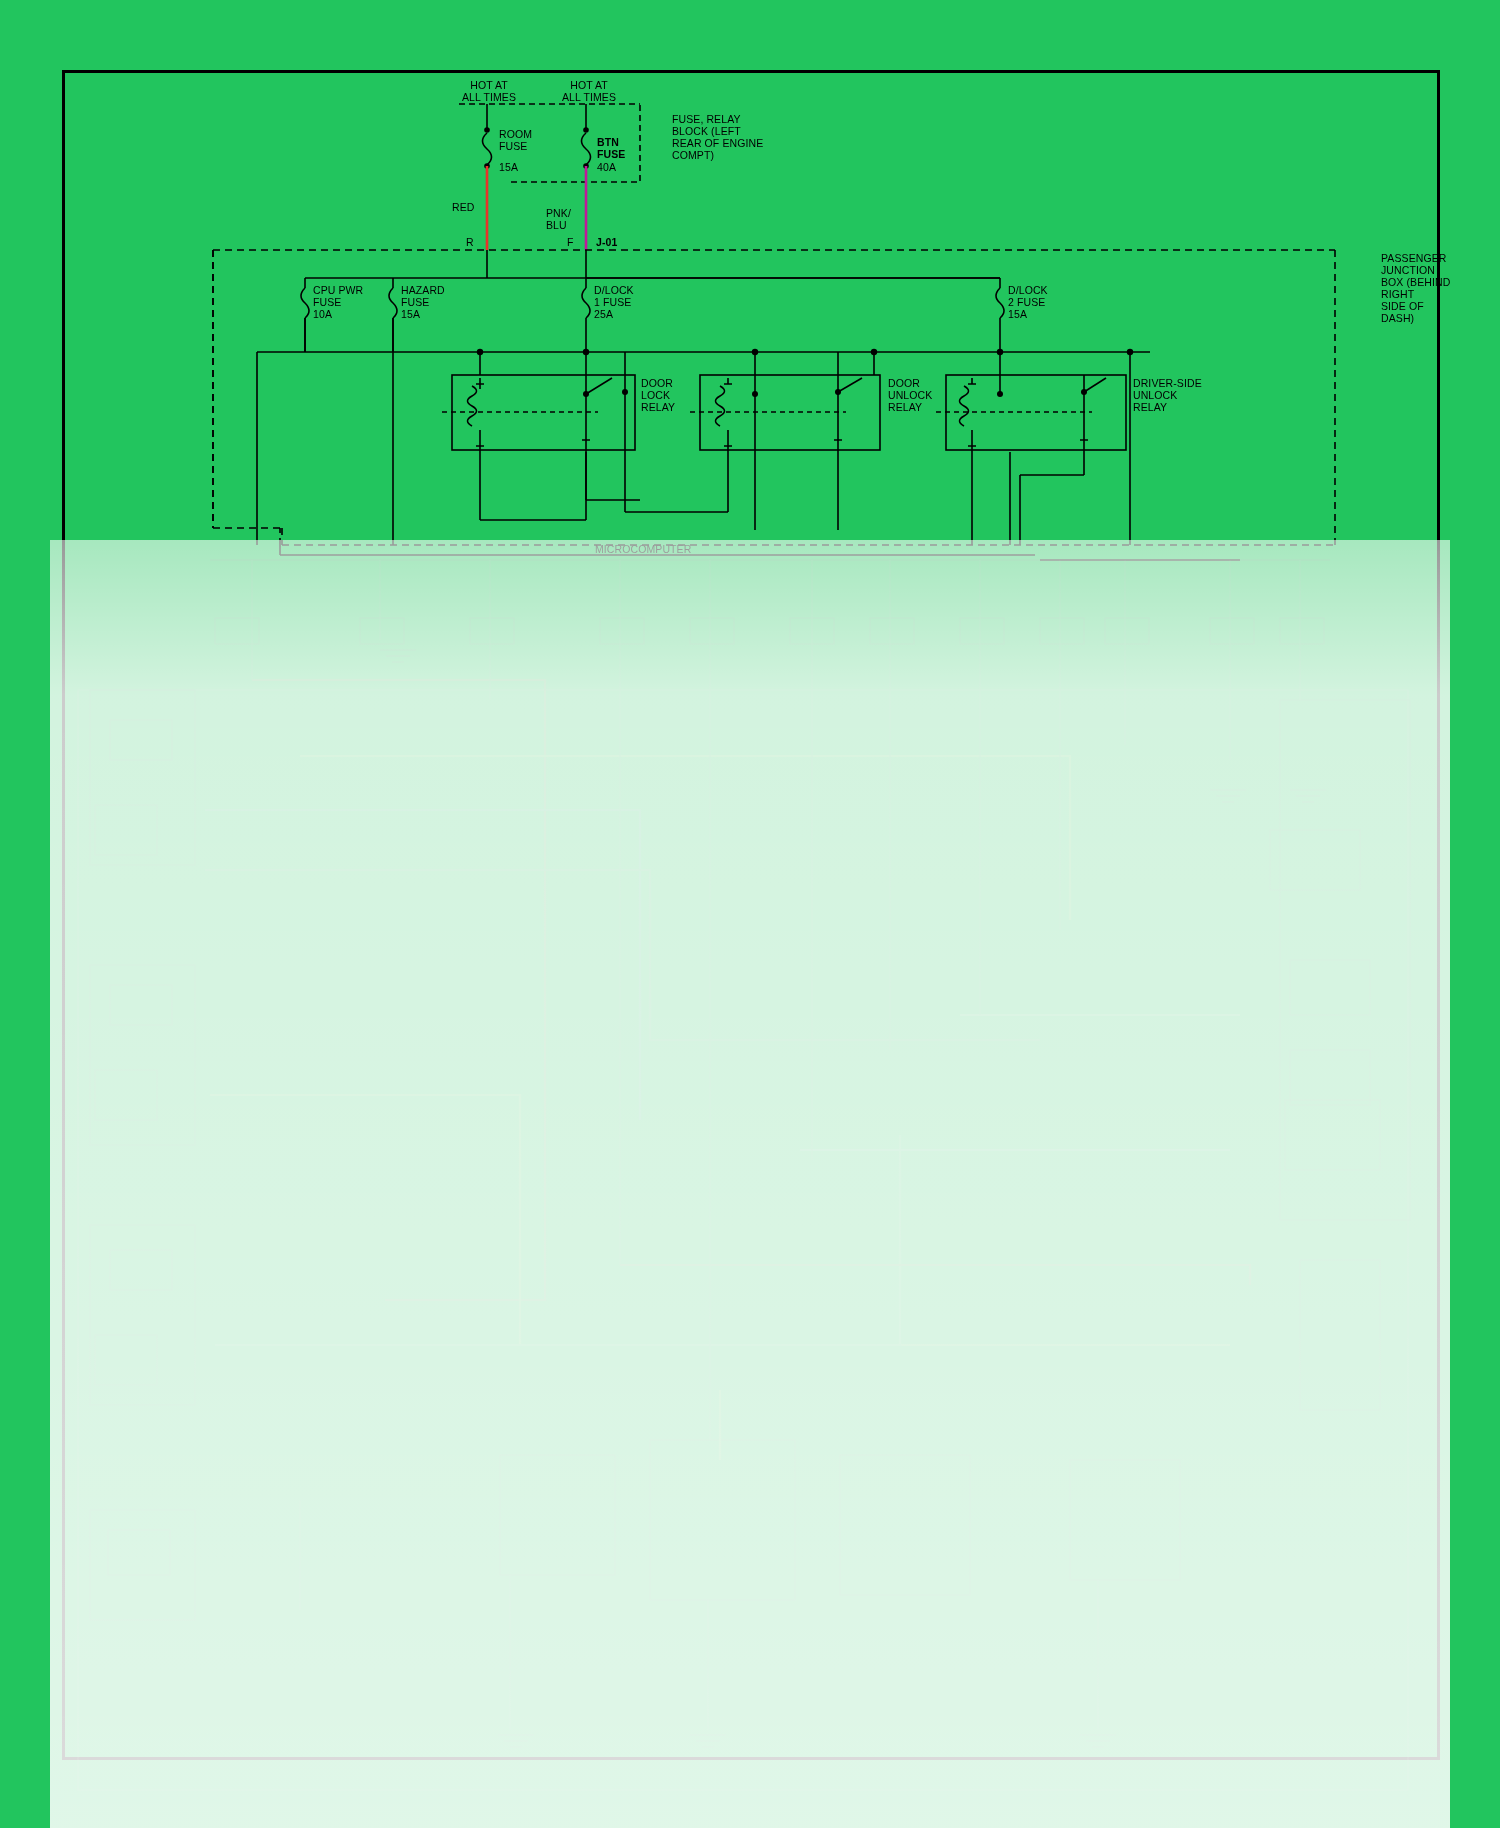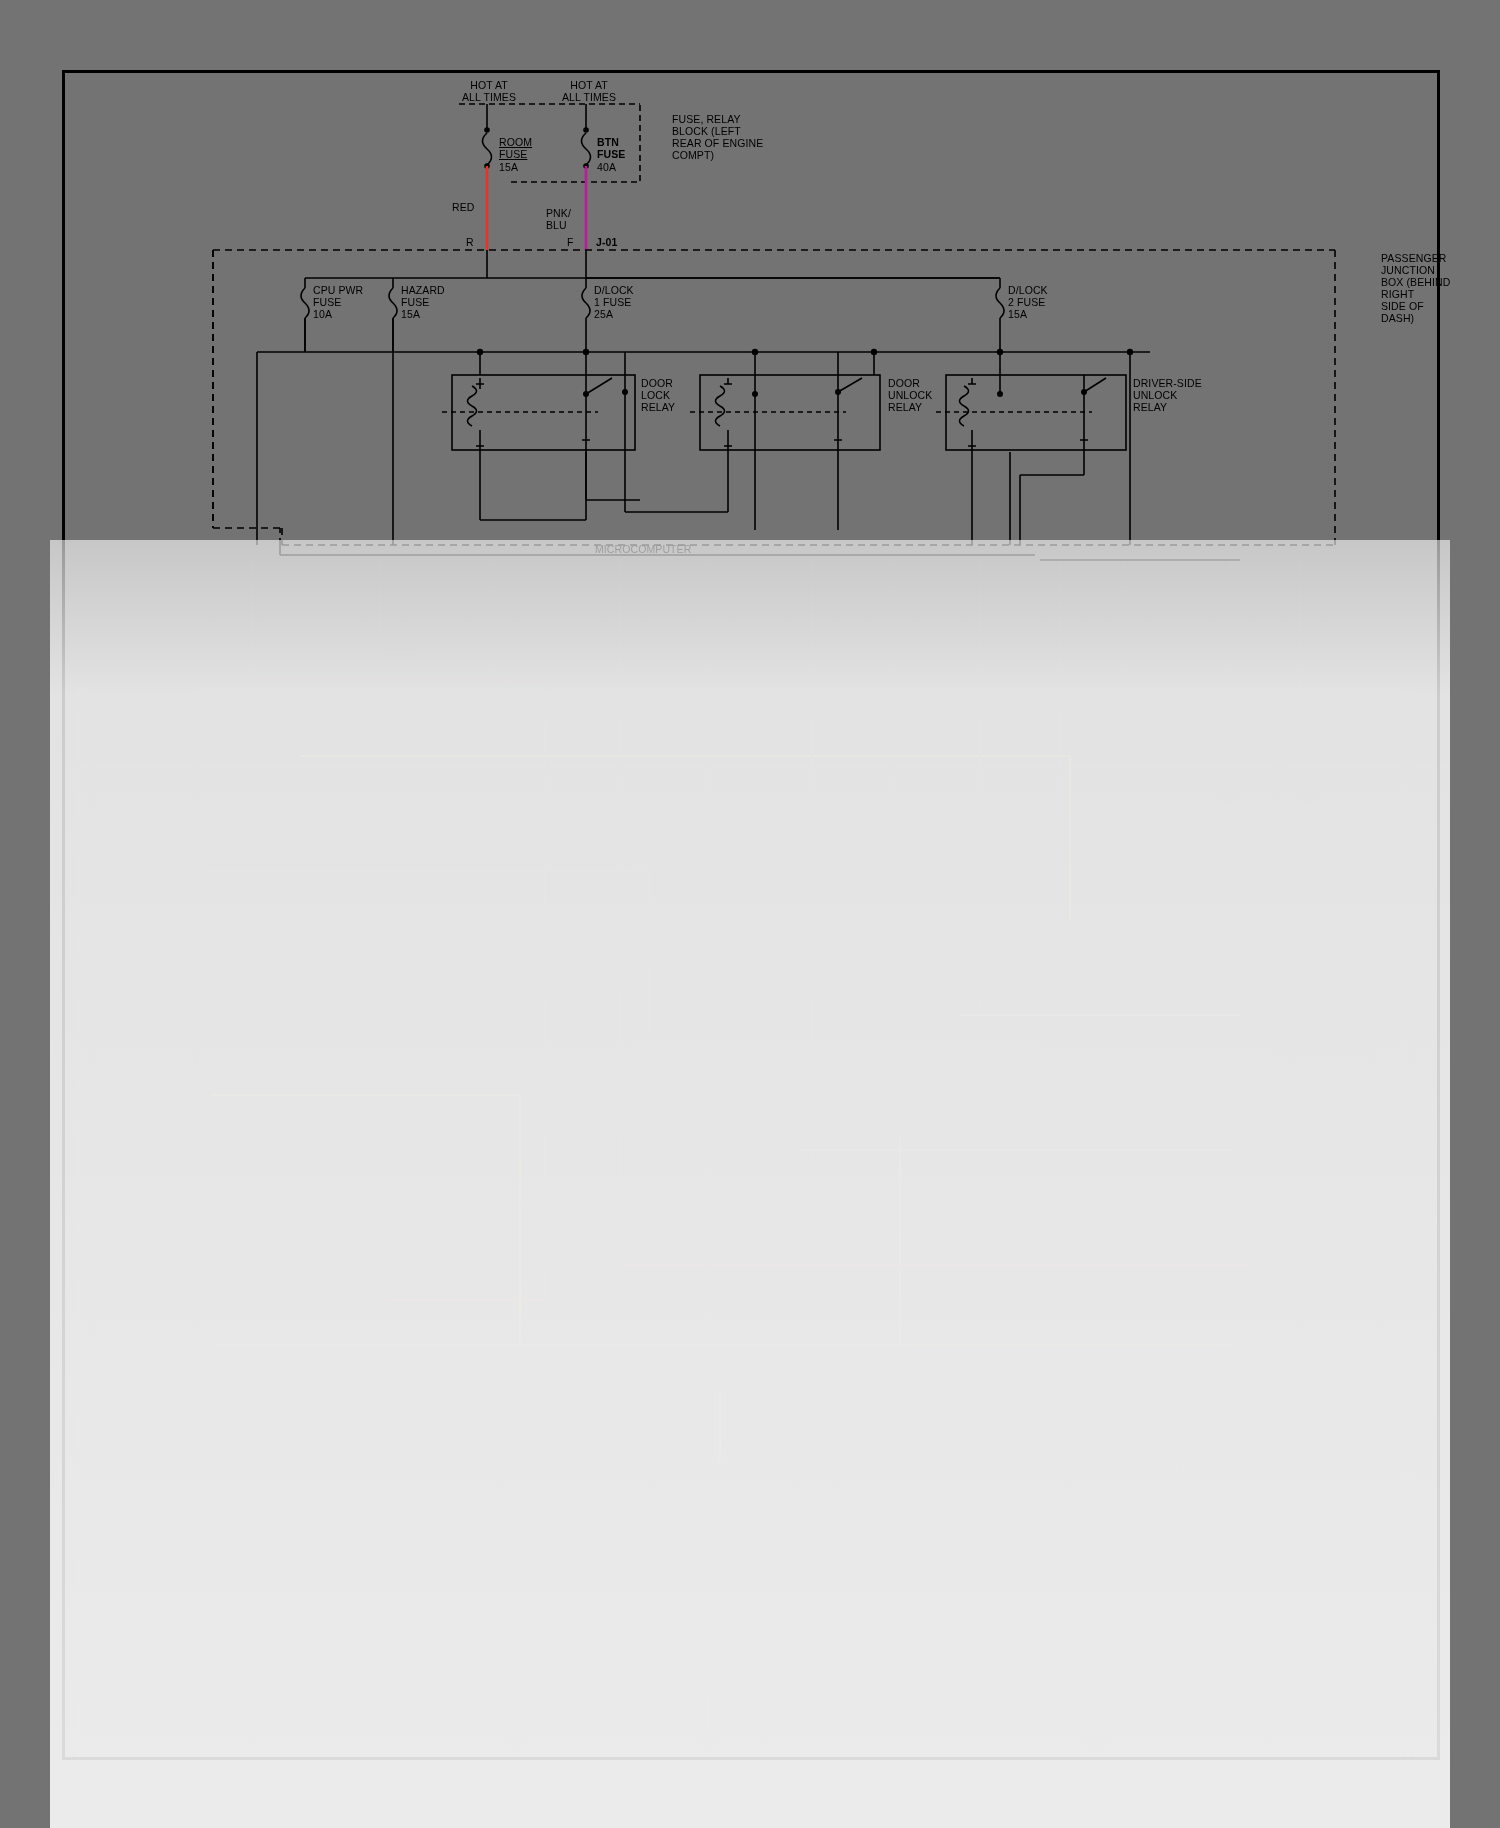--- a/index.html
+++ b/index.html
@@ -1,17 +1,17 @@
 <!DOCTYPE html>
 <html><head>
 <meta charset="utf-8">
 <style>
   html,body{margin:0;padding:0;background:#ffffff;}
   body{width:1500px;height:1828px;font-family:"Liberation Sans",sans-serif;position:relative;overflow:hidden;}
-  #sheet{position:absolute;left:0;top:0;width:1500px;height:1828px;background:#737373;}
+  #sheet{position:absolute;left:0;top:0;width:1500px;height:1828px;background:#22c55e;}
   .frame{position:absolute;left:62px;top:70px;width:1378px;height:1690px;border:3px solid #000;box-sizing:border-box;}
   svg.layer{position:absolute;left:0;top:0;width:1500px;height:1828px;pointer-events:none;}
   .lbl{position:absolute;font-size:10.5px;line-height:12px;color:#000;letter-spacing:.1px;white-space:pre;}
   .ctr{text-align:center;}
   
   #fadewrap{position:absolute;left:0;top:0;width:1500px;height:1828px;}
   #fade{position:absolute;left:50px;top:540px;width:1400px;height:1290px;
         background:linear-gradient(to bottom, rgba(255,255,255,0.60) 0%, rgba(255,255,255,0.80) 12%, rgba(255,255,255,0.86) 100%);
         pointer-events:none;}
   .dim{opacity:.18;}
@@ -182,21 +182,21 @@
 BLOCK (LEFT
 REAR OF ENGINE
 COMPT)</div>
   <div class="lbl" style="left:1337px;top:252px;padding-left:44px;">PASSENGER
 JUNCTION
 BOX (BEHIND
 RIGHT
 SIDE OF
 DASH)</div>
 
-  <div class="lbl" style="left:499px;top:136px;text-decoration:underline;">ROOM
+  <div class="lbl" style="left:499px;top:128px;">ROOM
 FUSE</div>
   <div class="lbl" style="left:499px;top:161px;">15A</div>
   <div class="lbl" style="left:597px;top:136px;font-weight:bold;">BTN
 FUSE</div>
   <div class="lbl" style="left:597px;top:161px;">40A</div>
 
   <div class="lbl" style="left:452px;top:201px;">RED</div>
   <div class="lbl" style="left:546px;top:207px;">PNK/
 BLU</div>
   <div class="lbl" style="left:466px;top:236px;">R</div>

